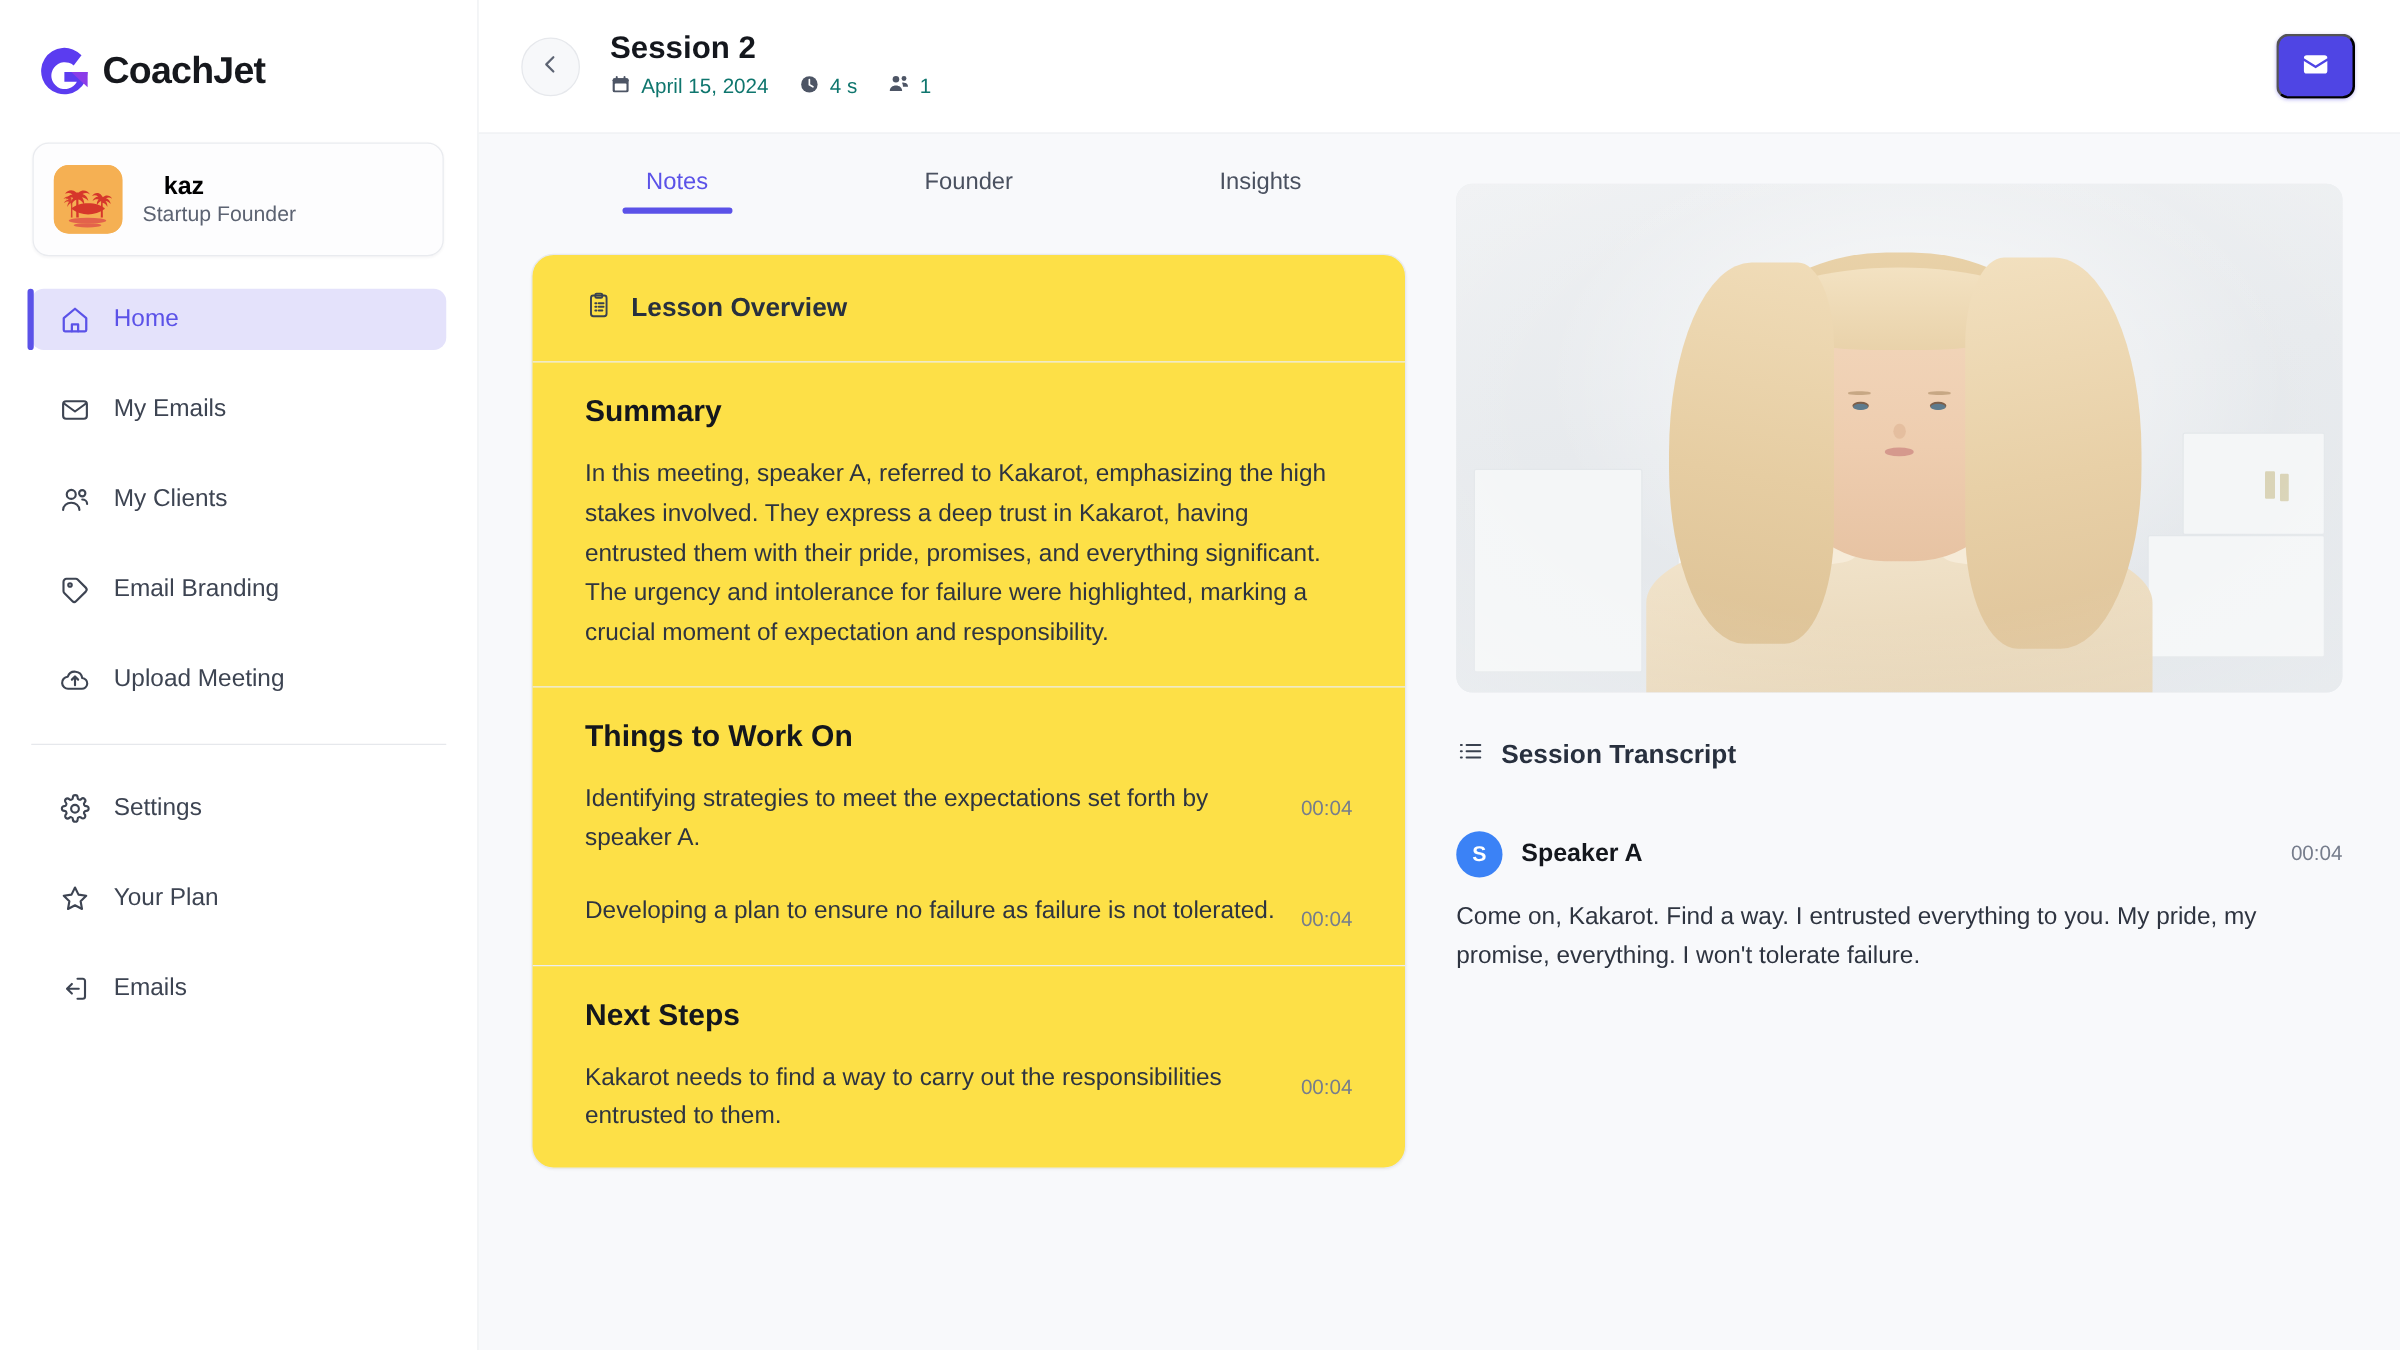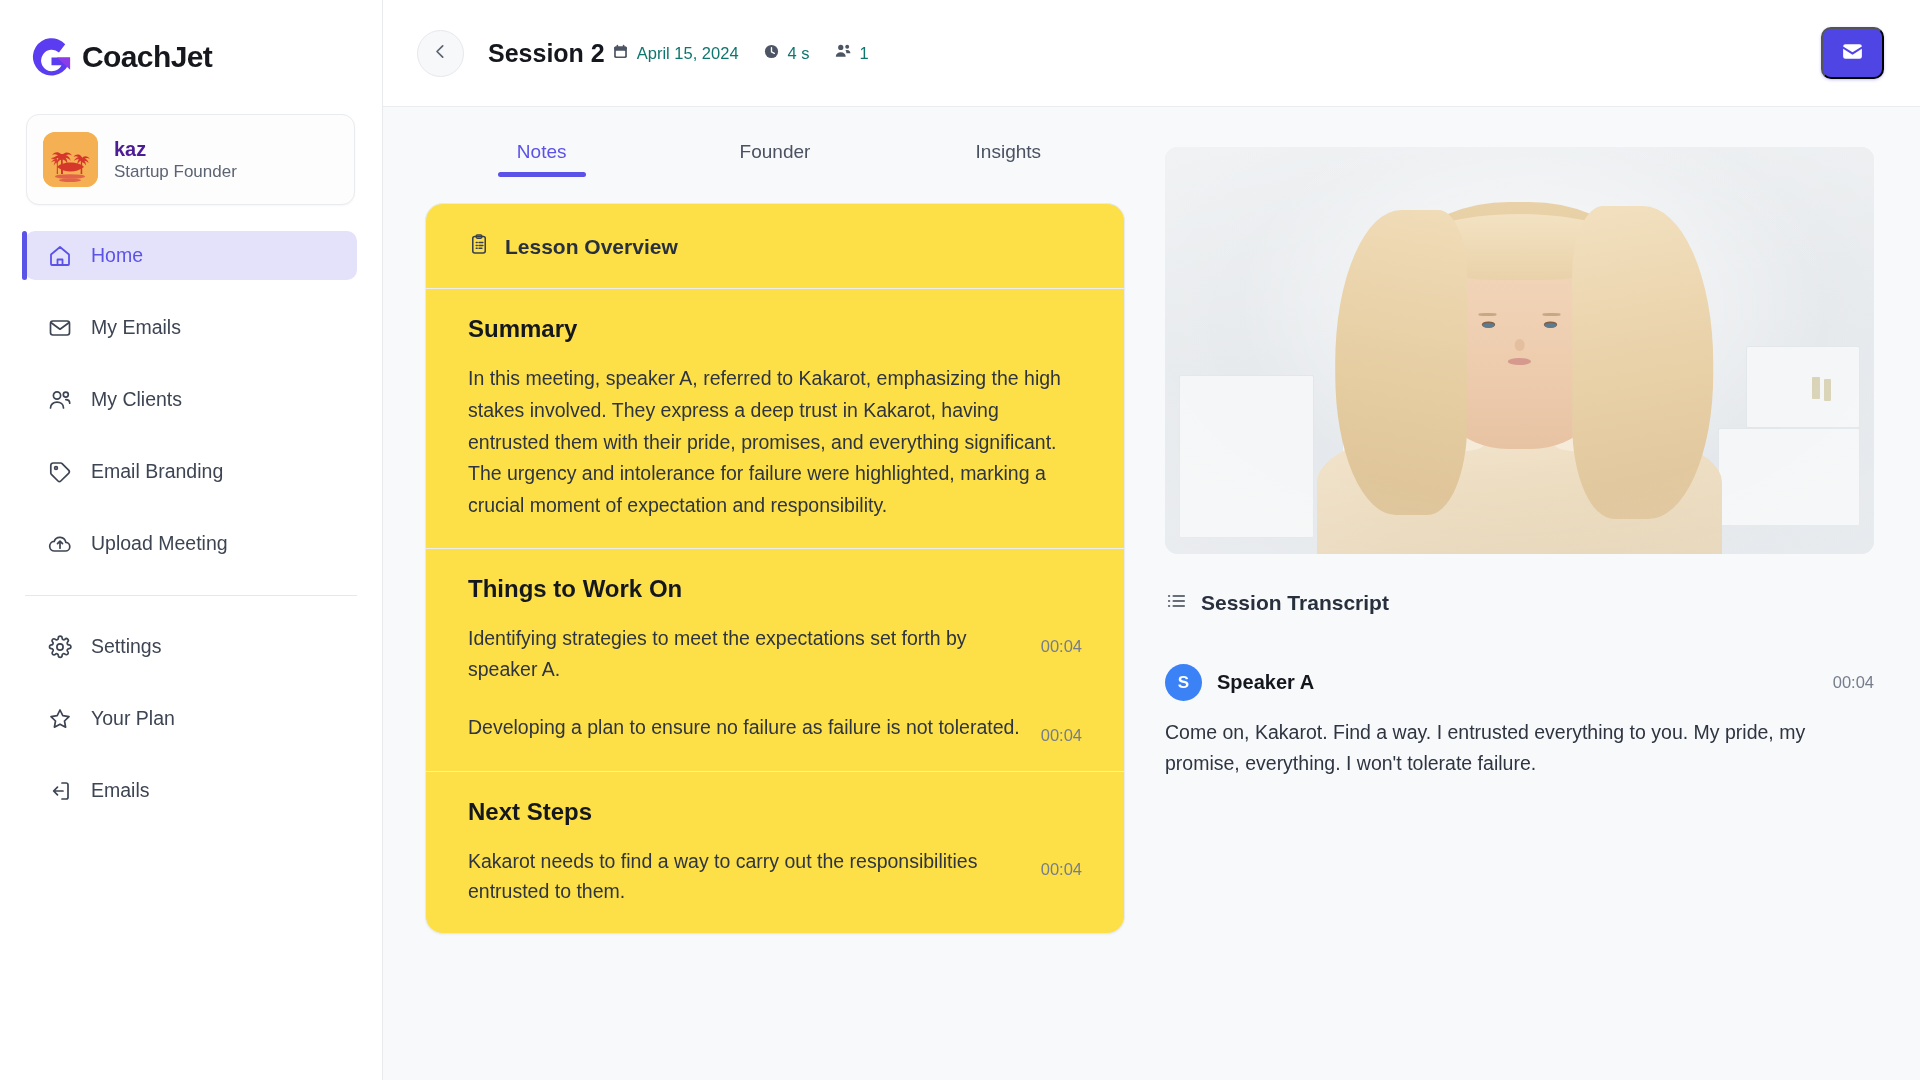--- a/index.html
+++ b/index.html
@@ -31,21 +31,21 @@
     background:#fdfdfe;
     padding:17px 16px;
     display:flex; align-items:center; gap:16px;
     box-shadow:0 1px 2px rgba(16,24,40,.04);
   }
   .avatar-tile {
     width:55px; height:55px; flex:0 0 55px; border-radius:12px;
     background:#f5b053; position:relative; overflow:hidden;
   }
   .profile-meta { display:flex; flex-direction:column; gap:3px; }
-  .profile-name { font-size:20px; font-weight:bold; color:#4c1d95; line-height:1.1; }
+  .profile-name { font-size:20px; font-weight:bold; color:#000000; line-height:1.1;margin-left:17px; }
   .profile-role { font-size:17px; color:#5c6372; line-height:1.1; }
 
   .nav { margin-top:26px; display:flex; flex-direction:column; }
   .nav-item {
     display:flex; align-items:center; gap:19px;
     height:49px; margin:0 25px 0 25px; padding-left:22px;
     border-radius:10px; cursor:pointer;
     color:#3d4452; font-size:19.5px;
     position:relative;
   }
@@ -69,41 +69,41 @@
     border-bottom:1px solid #eaecf0;
     display:flex; align-items:center;
     padding:0 36px 0 34px;
   }
   .back-btn {
     width:47px; height:47px; flex:0 0 47px; border-radius:50%;
     border:1px solid #e6e8ec; background:#f7f8fa;
     display:flex; align-items:center; justify-content:center;
     cursor:pointer; margin-right:24px;
   }
-  .topbar-text { display:flex; flex-direction:row; gap:7px; flex:1; min-width:0; }
+  .topbar-text { display:flex; flex-direction:column; gap:7px; flex:1; min-width:0; }
   .session-title { font-size:25px; font-weight:bold; color:#14171d; line-height:1.05; }
   .meta-row { display:flex; align-items:center; gap:24px; }
   .meta-item { display:flex; align-items:center; gap:8px; font-size:16.5px; color:#0f766e; }
   .mail-btn {
     width:63px; height:52px; flex:0 0 63px; border-radius:10px;
     background:#4f45e4; display:flex; align-items:center; justify-content:center;
     cursor:pointer; box-shadow:0 1px 3px rgba(79,69,228,.35);
   }
 
   .content {
     flex:1; min-height:0; background:#f8f9fb;
     display:flex; gap:40px;
     padding:0 46px 0 42px;
     overflow:hidden;
   }
   .col-left { width:700px; flex:0 0 700px; display:flex; flex-direction:column; }
   .col-right { flex:1; min-width:0; display:flex; flex-direction:column; padding-top:40px; }
 
   
-  .tabs { display:flex; align-items:center; height:76px; padding-top:28px; }
+  .tabs { display:flex; align-items:flex-start; height:76px; padding-top:28px; }
   .tab {
     flex:1; text-align:center; font-size:19px; color:#4a5160;
     padding-bottom:14px; cursor:pointer; position:relative;
   }
   .tab.active { color:#5b52e8; }
   .tab.active::after {
     content:""; position:absolute; left:50%; transform:translateX(-50%);
     bottom:0; width:88px; height:5px; border-radius:3px; background:#5b52e8;
   }
 

